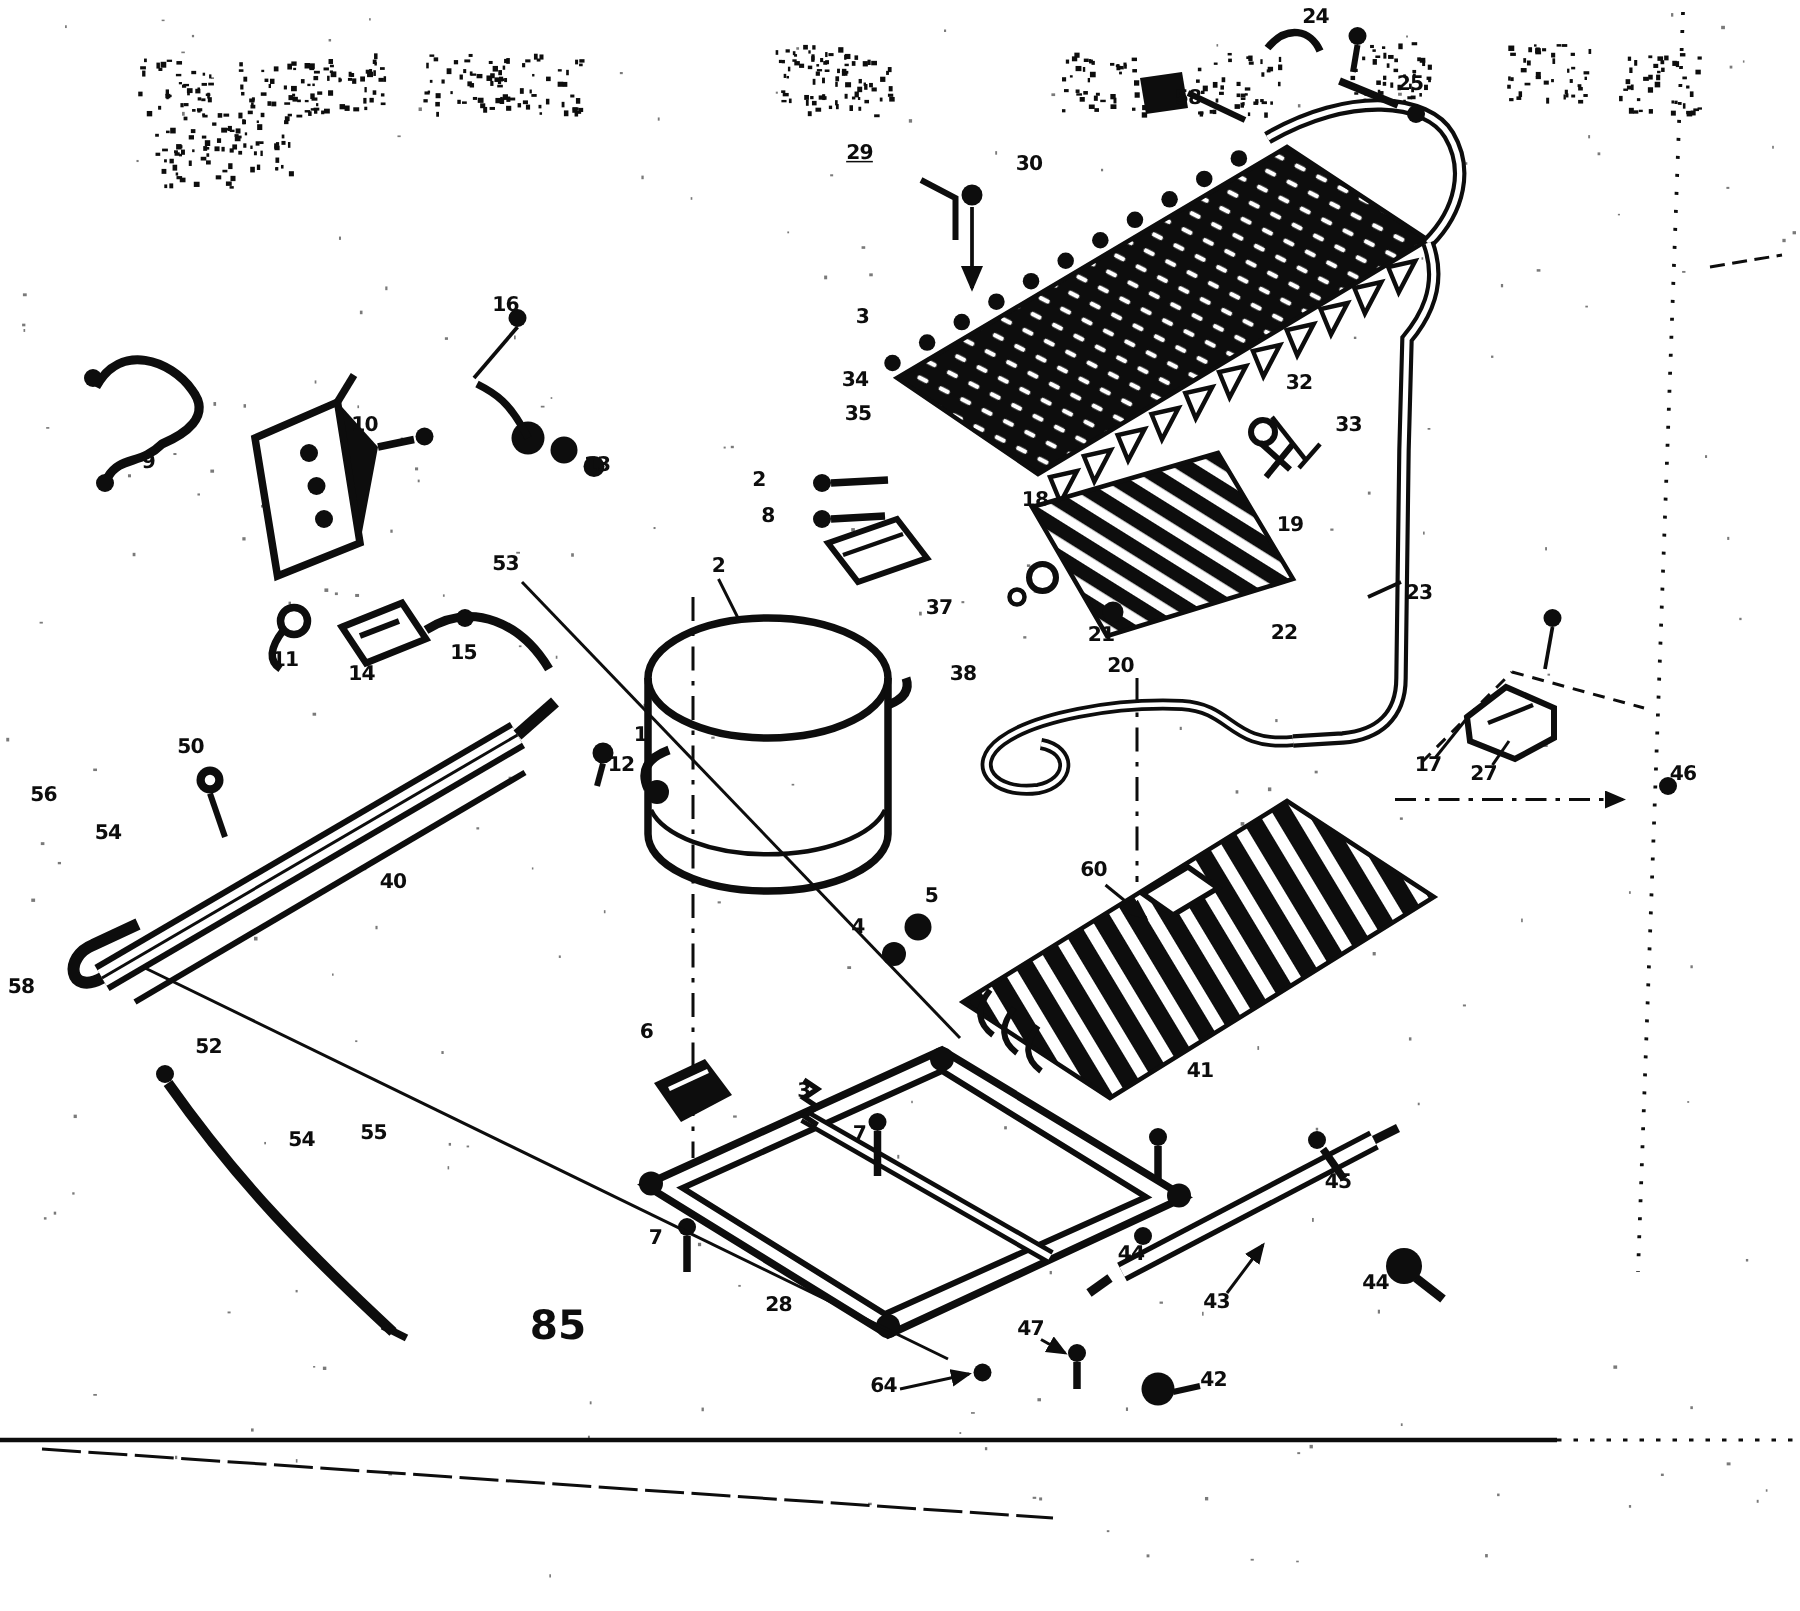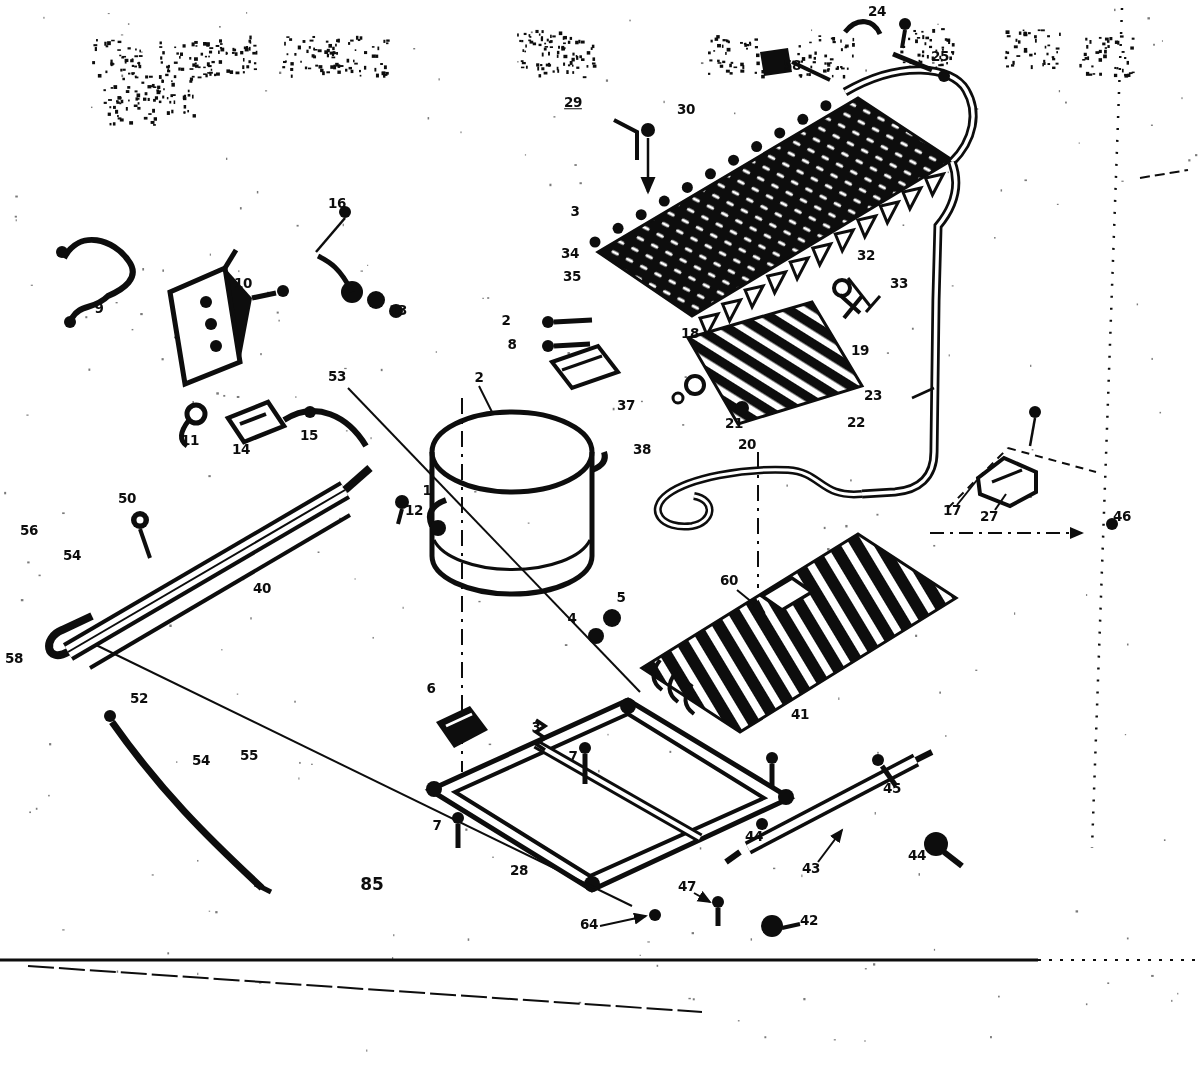--- a/index.html
+++ b/index.html
@@ -3,21 +3,21 @@
 <meta charset="utf-8">
 <style>
   html,body{margin:0;padding:0;background:#ffffff;}
   .stage{position:relative;width:1200px;height:1074px;background:#ffffff;overflow:hidden;
          font-family:"DejaVu Sans",sans-serif;}
   .stage svg{position:absolute;left:0;top:0;}
   .callout{position:absolute;transform:translate(-50%,-50%);font-weight:700;
            font-size:13.5px;line-height:1;color:#0d0d0d;letter-spacing:-0.5px;
            font-family:"DejaVu Sans",sans-serif;white-space:nowrap;}
   .fig-label{position:absolute;transform:translate(-50%,-50%);font-weight:700;
-             font-size:17px;color:#0d0d0d;font-family:"DejaVu Sans",sans-serif;}
+             font-size:27px;color:#0d0d0d;font-family:"DejaVu Sans",sans-serif;}
   .ink{stroke:#0d0d0d;}
 </style>
 </head>
 <body>
 
 <div class="stage">
 <svg width="1200" height="1074" viewBox="0 0 1200 1074">
   <defs>
     <pattern id="finPat" width="16" height="12" patternUnits="userSpaceOnUse" patternTransform="rotate(27)">
       <rect width="16" height="12" fill="#0d0d0d"></rect>
@@ -1089,21 +1089,21 @@
       <div class="callout" style="left: 337px; top: 377px;">53</div>
       <div class="callout" style="left: 190px; top: 441px;">11</div>
       <div class="callout" style="left: 241px; top: 450px;">14</div>
       <div class="callout" style="left: 309px; top: 436px;">15</div>
       <div class="callout" style="left: 402px; top: 511px; margin-left: 12px;">12</div>
       <div class="callout" style="left: 626px; top: 406px;">37</div>
       <div class="callout" style="left: 642px; top: 450px;">38</div>
       <div class="callout" style="left: 734px; top: 424px;">21</div>
       <div class="callout" style="left: 747px; top: 445px;">20</div>
       <div class="callout" style="left: 844px; top: 423px; margin-left: 12px;">22</div>
-      <div class="callout" style="left: 873px; top: 396px;">23</div>
+      <div class="callout" style="left: 946px; top: 396px;">23</div>
       <div class="callout" style="left: 952px; top: 511px;">17</div>
       <div class="callout" style="left: 989px; top: 517px;">27</div>
       <div class="callout" style="left: 1122px; top: 517px;">46</div>
       <div class="callout" style="left: 427px; top: 491px;">1</div>
       <div class="callout" style="left: 127px; top: 499px;">50</div>
       <div class="callout" style="left: 29px; top: 531px;">56</div>
       <div class="callout" style="left: 72px; top: 556px;">54</div>
       <div class="callout" style="left: 262px; top: 589px;">40</div>
       <div class="callout" style="left: 14px; top: 659px;">58</div>
       <div class="callout" style="left: 139px; top: 699px;">52</div>

